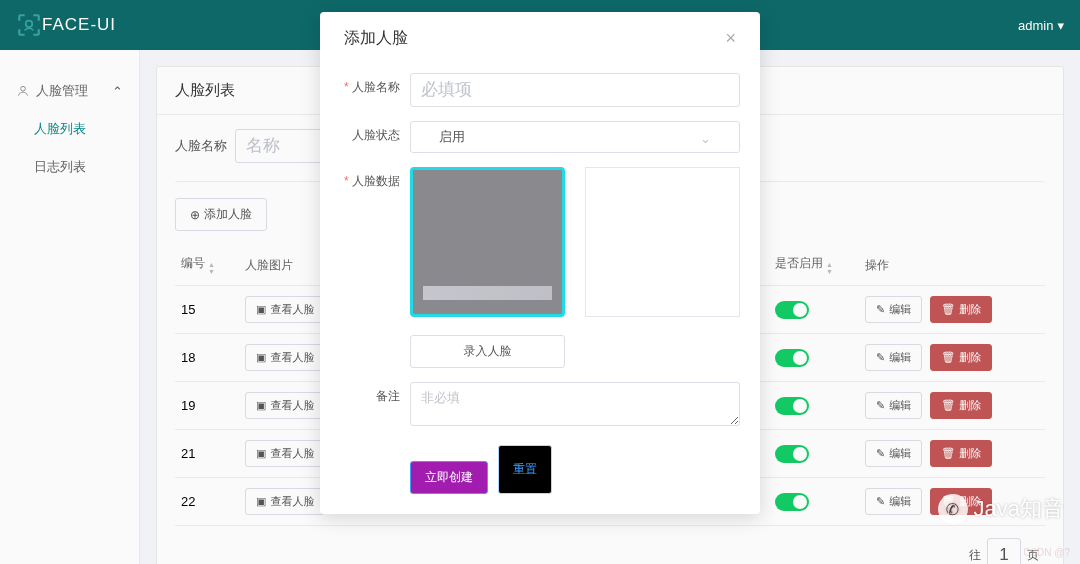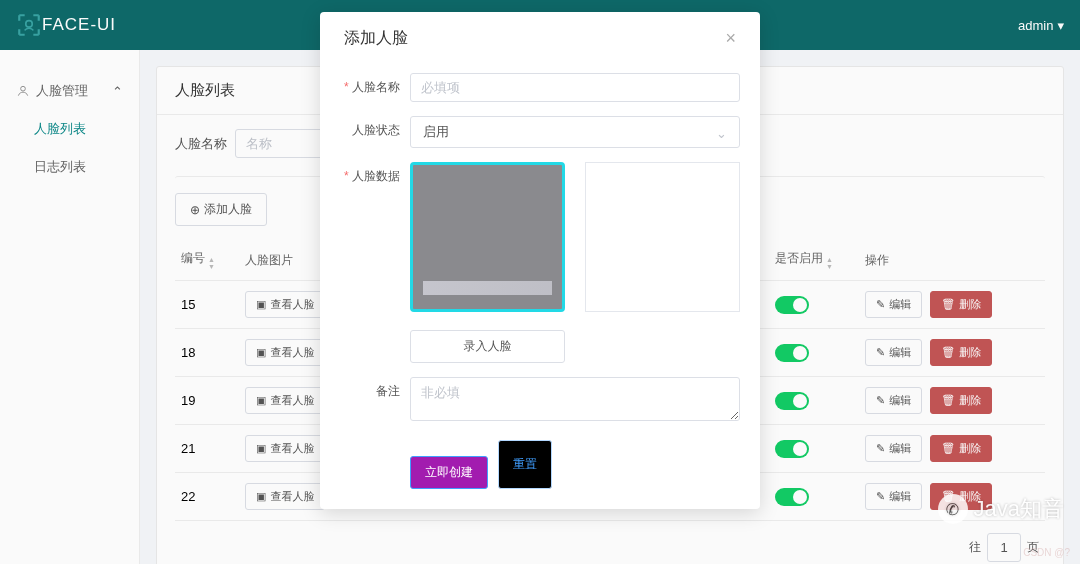--- a/index.html
+++ b/index.html
@@ -13,21 +13,21 @@
 .menu-group { display:flex; align-items:center; padding:10px 16px; color:#666; gap:6px; cursor:pointer; }
 .menu-group .chev { margin-left:auto; }
 .sub-item { padding:10px 16px 10px 34px; color:#666; cursor:pointer; font-size:13px; }
 .sub-item.active { color:#0d8a8a; }
 .main { flex:1; padding:16px; overflow:hidden; }
 .card { background:#fff; border:1px solid #eaeaea; border-radius:3px; }
 .card-title { padding:14px 18px; border-bottom:1px solid #eee; font-size:15px; color:#333; }
 .card-body { padding:14px 18px; }
 .search-row { display:flex; align-items:center; gap:8px; }
 .search-row label { color:#555; }
-.input { border:1px solid #dcdfe6; border-radius:3px; padding:6px 10px; font-size:13px; color:#555; }
+.input { border:1px solid #dcdfe6; border-radius:3px; padding:6px 10px; font-size:17px; color:#555; }
 .input::placeholder { color:#c0c4cc; }
 .divider { margin-top:16px; }
 .btn { display:inline-flex; align-items:center; gap:4px; border:1px solid #dcdfe6; background:#fff; border-radius:3px; padding:7px 14px; font-size:12px; color:#555; cursor:pointer; }
 .btn.primary { background:#a21caf; border-color:#409eff; color:#fff;margin-top:16px; }
 .btn.plain-primary { background:#000000; border-color:#b3d8ff; color:#409eff; }
 .btn.danger { background:#c45656; border-color:#c45656; color:#fff; }
 .btn.small { padding:5px 10px; font-size:11px; }
 .table { width:100%; margin-top:14px; }
 .th-row, .tr { display:flex; align-items:center; padding:10px 0; border-bottom:1px solid #eee; }
 .th-row { color:#666; font-size:12px; }
@@ -41,21 +41,21 @@
 .pager { display:flex; align-items:center; gap:6px; justify-content:flex-end; padding:12px 6px; color:#555; font-size:12px; }
 .page-input { width:34px; text-align:center; }
 .overlay { position:absolute; inset:0; background:rgba(0,0,0,0.02); display:flex; justify-content:center; }
 .dialog { width:440px; background:#fff; border-radius:4px; margin-top:12px; box-shadow:0 4px 20px rgba(0,0,0,0.15); padding:0 20px 20px; height:fit-content; max-height:540px; overflow:hidden; }
 .dialog-head { display:flex; justify-content:space-between; align-items:center; padding:16px 4px 10px; font-size:16px; color:#333; }
 .close-x { color:#aaa; cursor:pointer; font-size:18px; }
 .form-row { display:flex; align-items:flex-start; margin-top:14px; }
 .form-label { width:70px; text-align:right; padding-right:10px; color:#555; padding-top:6px; font-size:12px; }
 .req::before { content:'* '; color:#f56c6c; }
 .form-field { flex:1; }
-.select { display:flex; align-items:flex-end; justify-content:space-between; border:1px solid #dcdfe6; border-radius:3px; padding:6px 12px; color:#555; cursor:pointer; }
+.select { display:flex; align-items:flex-end; justify-content:space-between; border:1px solid #dcdfe6; border-radius:3px; padding:6px 28px; color:#555; cursor:pointer; }
 .face-area { display:flex; gap:20px; }
 .capture-box { width:155px; height:150px; border:3px solid #22d9e6; border-radius:4px; background:#8a8a8e; position:relative; overflow:hidden; }
 .capture-box .bar { position:absolute; bottom:14px; left:10px; right:10px; height:14px; background:linear-gradient(90deg,#d0d0d8,#c8c8d0); opacity:0.85; }
 .preview-box { width:155px; height:150px; border:1px solid #e4e7ed; }
 .textarea { border:1px solid #dcdfe6; border-radius:3px; padding:6px 10px; width:100%; font-size:13px; font-family:inherit; resize:vertical; }
 .textarea::placeholder { color:#c0c4cc; }
 .dialog-actions { margin-top:16px; padding-left:70px; display:flex; gap:10px; }
 .watermark { position:absolute; right:16px; bottom:40px; color:#fff; font-size:22px; font-weight:500; display:flex; align-items:center; gap:6px; text-shadow:0 0 3px rgba(0,0,0,.3); opacity:.92; }
 .watermark .wm-icon { width:30px; height:30px; background:#fff; border-radius:50%; display:flex; align-items:center; justify-content:center; color:#333; font-size:16px; opacity:.9; }
 .csdn { position:absolute; right:10px; bottom:6px; color:#d9b3b3; font-size:10px; opacity:.5; }

